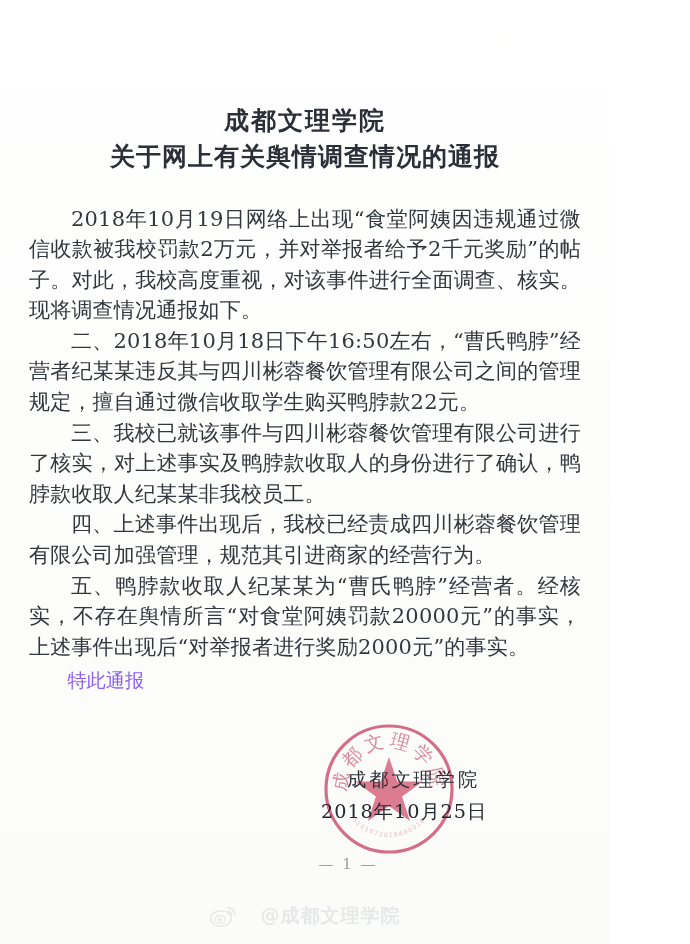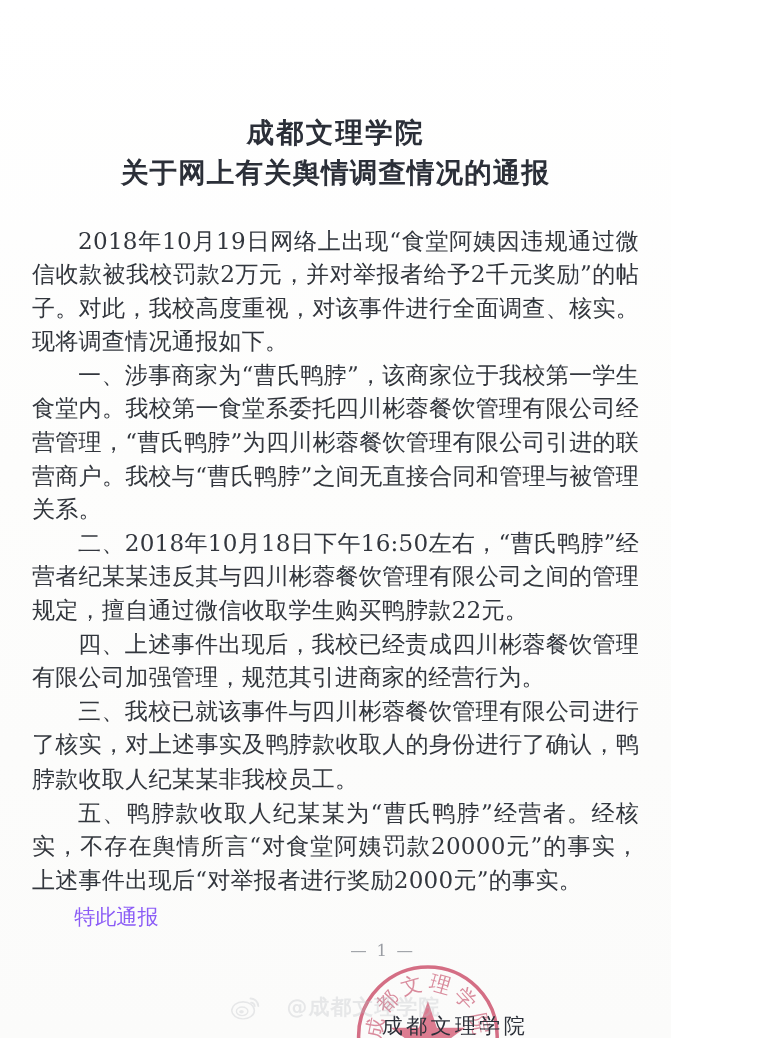--- a/index.html
+++ b/index.html
@@ -175,24 +175,23 @@
 <div class="page">
   <div class="content">
 
     <div class="title-block">
       <div class="title-line-1">成都文理学院</div>
       <div class="title-line-2">关于网上有关舆情调查情况的通报</div>
     </div>
 
     <div class="body-block">
       <p class="para">2018年10月19日网络上出现“食堂阿姨因违规通过微信收款被我校罚款2万元，并对举报者给予2千元奖励”的帖子。对此，我校高度重视，对该事件进行全面调查、核实。现将调查情况通报如下。</p>
-      <p class="para">一、涉事商家为“曹氏鸭脖”，该商家位于我校第一学生食堂内。我校第一食堂系委托四川彬蓉餐饮管理有限公司经营管理，“曹氏鸭脖”为四川彬蓉餐饮管理有限公司引进的联营商户。我校与“曹氏鸭脖”之间无直接合同和管理与被管理关系。</p>
       <p class="para">二、2018年10月18日下午16:50左右，“曹氏鸭脖”经营者纪某某违反其与四川彬蓉餐饮管理有限公司之间的管理规定，擅自通过微信收取学生购买鸭脖款22元。</p>
+      <p class="para">三、我校已就该事件与四川彬蓉餐饮管理有限公司进行了核实，对上述事实及鸭脖款收取人的身份进行了确认，鸭脖款收取人纪某某非我校员工。</p>
       <p class="para">四、上述事件出现后，我校已经责成四川彬蓉餐饮管理有限公司加强管理，规范其引进商家的经营行为。</p>
-      <p class="para">三、我校已就该事件与四川彬蓉餐饮管理有限公司进行了核实，对上述事实及鸭脖款收取人的身份进行了确认，鸭脖款收取人纪某某非我校员工。</p>
       <p class="para">五、鸭脖款收取人纪某某为“曹氏鸭脖”经营者。经核实，不存在舆情所言“对食堂阿姨罚款20000元”的事实，上述事件出现后“对举报者进行奖励2000元”的事实。</p>
     </div>
 
     <div class="closing">
       <p class="closing-note">特此通报</p>
 
       <div class="signature">
 
         <svg class="seal" viewBox="0 0 136 136">
           <defs>

